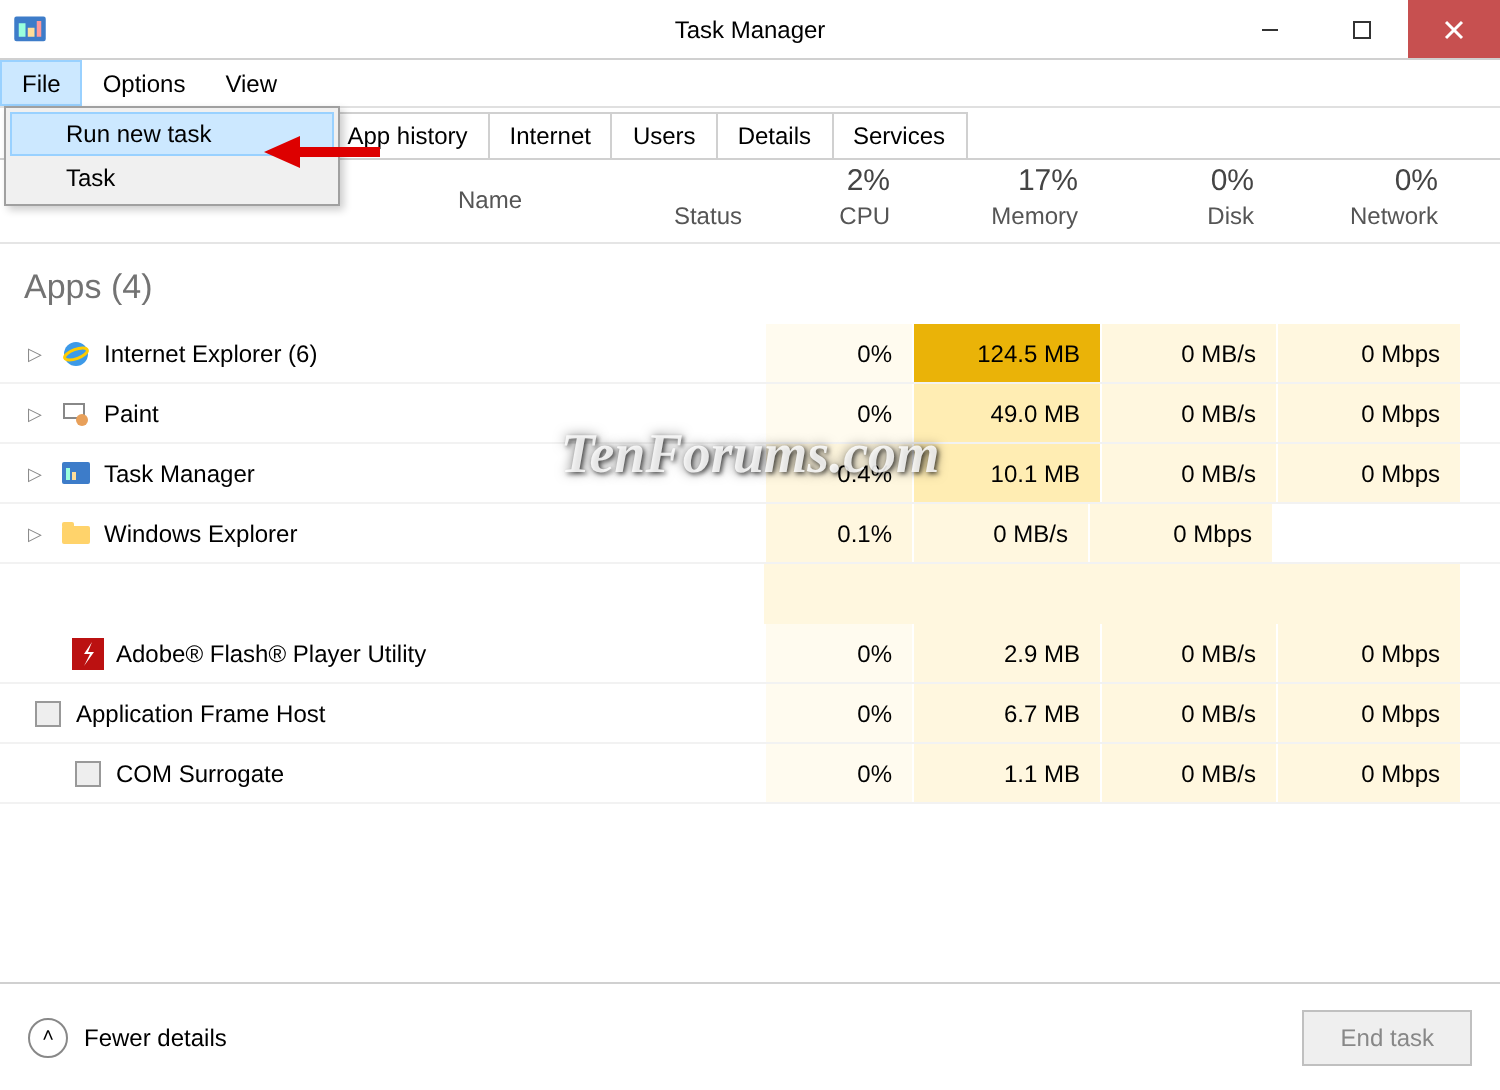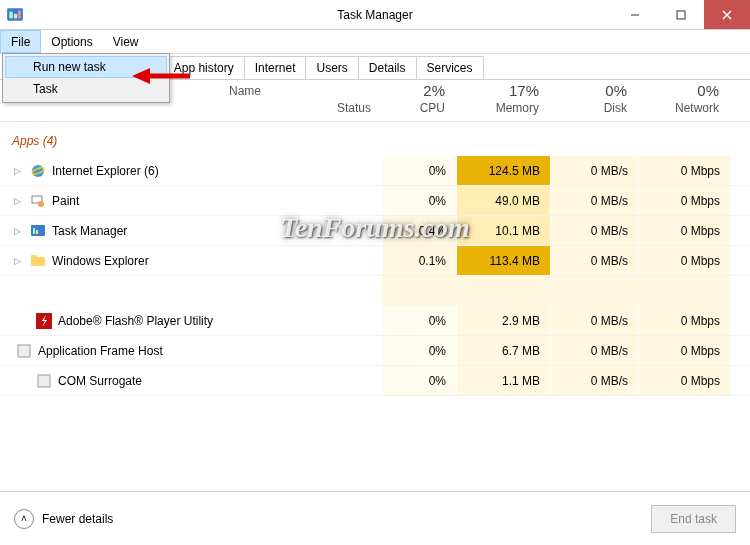--- a/index.html
+++ b/index.html
@@ -20,33 +20,33 @@
 .dropdown { position: absolute; top: 23px; left: 2px; width: 168px; background: #f0f0f0; border: 1px solid #a0a0a0; box-shadow: 2px 2px 4px rgba(0,0,0,0.2); z-index: 100; padding: 2px; }
 .dropdown-item { padding: 4px 8px 4px 28px; font-size: 12px; cursor: pointer; }
 .dropdown-item.highlight { background: #cce8ff; border: 1px solid #99d1ff; padding: 3px 7px 3px 27px; }
 
 .tabbar { height: 26px; display: flex; align-items: flex-end; padding-left: 2px; font-size: 12px; border-bottom: 1px solid #d0d0d0; }
 .tab-hidden { visibility: hidden; }
 .tab { padding: 4px 10px; border: 1px solid #d0d0d0; border-bottom: none; background: #fff; margin-right: -1px; cursor: pointer; }
 
 .headers { display: flex; height: 42px; border-bottom: 1px solid #e5e5e5; font-size: 12px; color: #555; }
 .hdr { display: flex; flex-direction: column; justify-content: flex-end; padding: 4px 10px 6px; border-right: 1px solid transparent; }
-.hdr-name { width: 272px; flex-direction: row; align-items: flex-start; position: relative; }
+.hdr-name { width: 272px; flex-direction: row; align-items: center; position: relative; }
 .sort-arrow { position: absolute; left: 128px; top: 8px; font-size: 10px; color: #555; }
 .hdr-status { width: 110px; text-align: right; }
 .hdr-num { text-align: right; }
 .hdr-cpu { width: 74px; }
 .hdr-mem { width: 94px; }
 .hdr-disk { width: 88px; }
 .hdr-net { width: 92px; }
 .hdr .pct { font-size: 15px; color: #444; margin-bottom: 2px; }
 .hdr .lbl { font-size: 12px; }
 
 .body-area { height: 366px; overflow: hidden; position: relative; }
-.group-header { padding: 12px 12px 8px; font-size: 12px; color: #c2410c; font-style: italic; }
+.group-header { padding: 12px 12px 8px; font-size: 17px; color: #737373; }
 .row { display: flex; height: 30px; align-items: center; font-size: 12px; border-bottom: 1px solid #f2f2f2; }
 .cell { padding: 0 10px; }
 .cell-name { width: 272px; display: flex; align-items: center; gap: 6px; padding-left: 14px; }
 .expander { width: 10px; color: #888; font-size: 9px; }
 .proc-icon { width: 16px; height: 16px; display: inline-flex; align-items: center; justify-content: center; }
 .cell-status { width: 110px; }
 .cell-num { text-align: right; }
 .cell-cpu { width: 74px; background: #fff7df; }
 .cell-mem { width: 94px; background: #ffedb3; }
 .cell-disk { width: 88px; background: #fff7df; }
@@ -215,21 +215,20 @@
         <span class="proc-icon">
           <svg viewBox="0 0 16 16">
             <rect x="1" y="4" width="14" height="9" fill="#ffd36b" rx="1"></rect>
             <rect x="1" y="2" width="6" height="3" fill="#ffd36b" rx="1"></rect>
           </svg>
         </span>
         <span>Windows Explorer</span>
       </div>
     <div class="cell cell-status"></div>
     <div class="cell cell-num cell-cpu">0.1%</div>
-    <div class="cell cell-num cell-mem mem-mid">113.4 MB</div>
     <div class="cell cell-num cell-disk">0 MB/s</div>
     <div class="cell cell-num cell-net">0 Mbps</div>
   </div>
 
   <div class="spacer-row">
     <div class="cell cell-name"></div>
       <div class="cell cell-status"></div>
     <div class="cell cell-cpu"></div>
       <div class="cell cell-mem" style="background:#fff7df"></div>
       <div class="cell cell-disk"></div>

